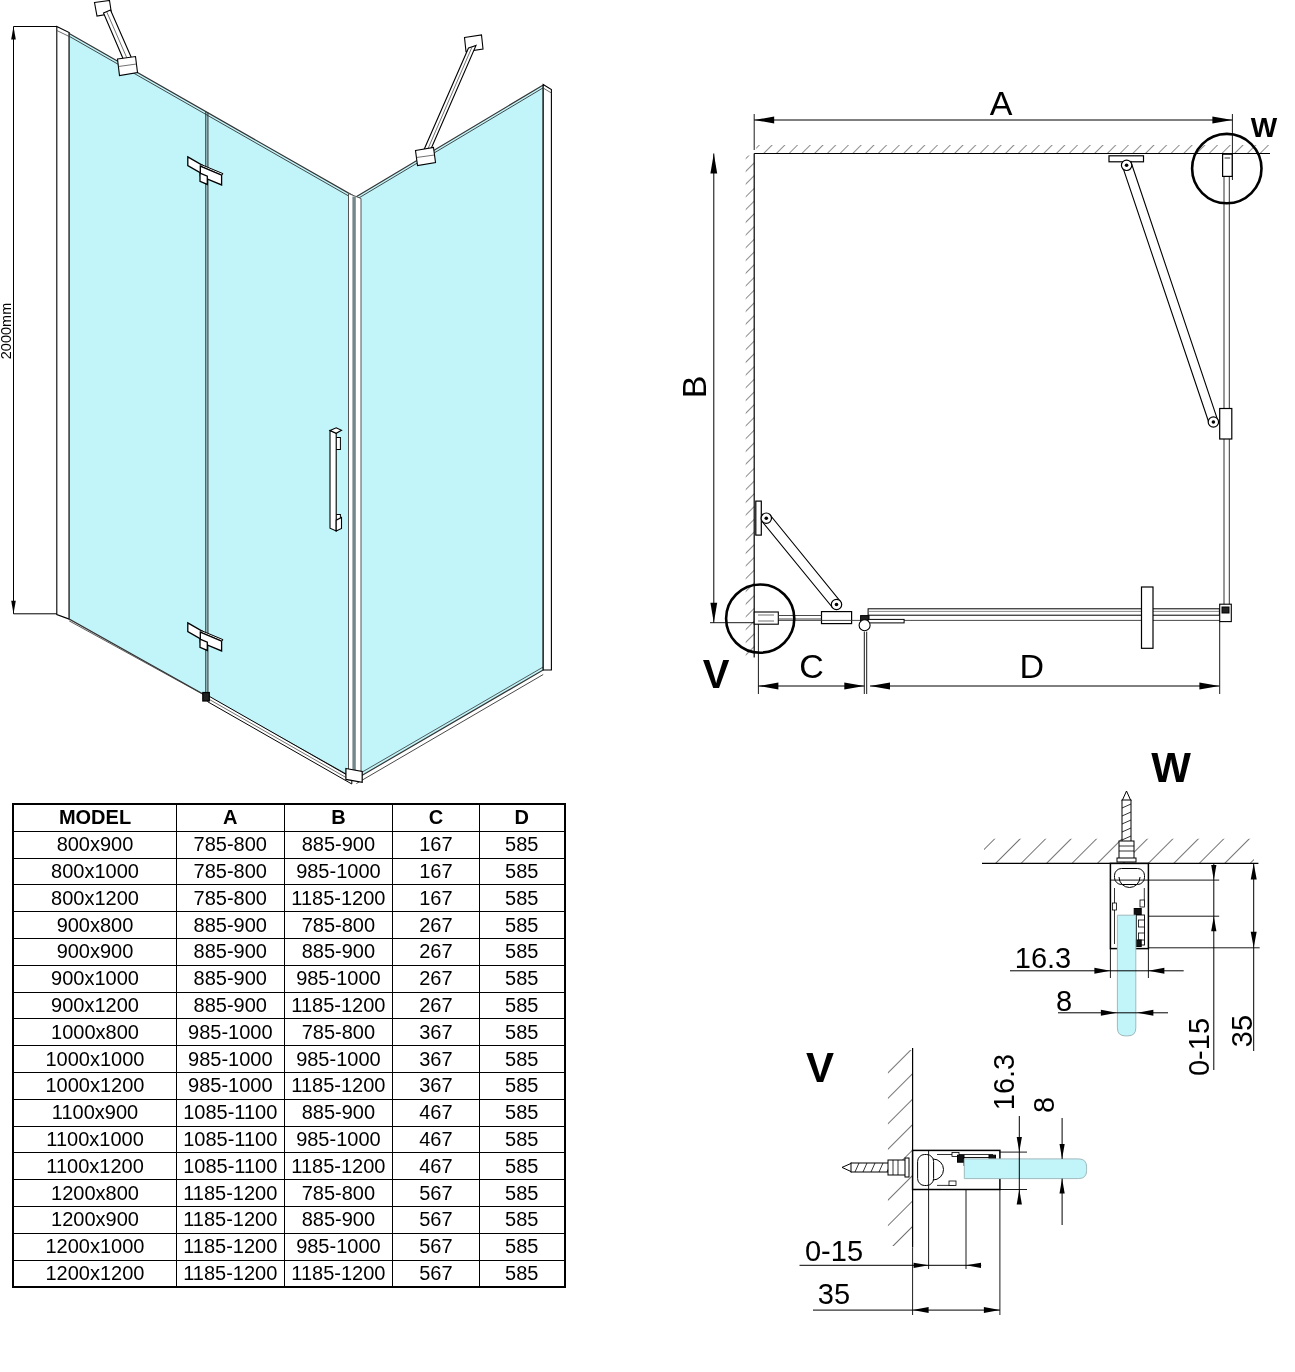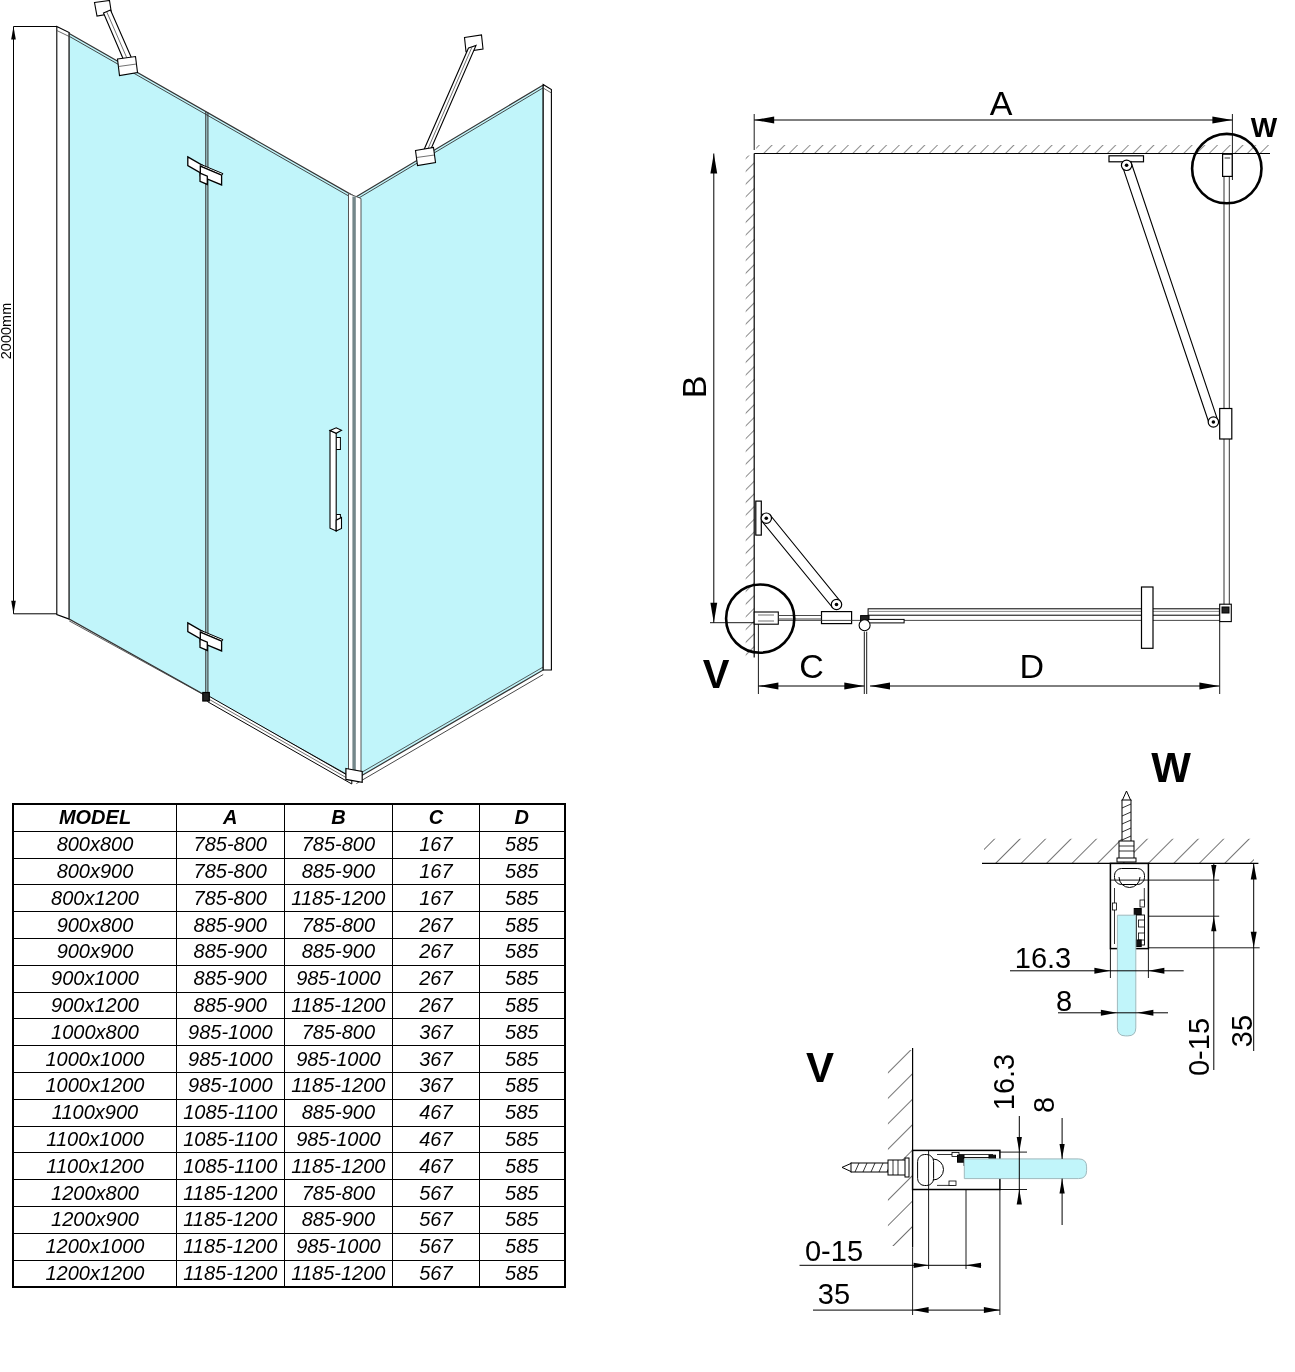--- a/index.html
+++ b/index.html
@@ -1,17 +1,17 @@
 <!DOCTYPE html>
 <html><head><meta charset="utf-8">
 <style>
 html,body{margin:0;padding:0;background:#fff;}
 body{width:1295px;height:1372px;position:relative;font-family:"Liberation Sans",sans-serif;overflow:hidden;}
 svg text{font-family:"Liberation Sans",sans-serif;fill:#000;}
-#tbl{position:absolute;left:12px;top:803px;border-collapse:collapse;table-layout:fixed;font-style:italic;}
+#tbl{position:absolute;left:12px;top:803px;border-collapse:collapse;table-layout:fixed;}
 #tbl td{border:1.6px solid #000;text-align:center;vertical-align:middle;font-size:20px;padding:0;height:25.8px;color:#000;}
 #tbl{border:2.6px solid #000;}
 #tbl tr.hd td{font-weight:bold;}
 #tbl td:nth-child(1){width:162px;}
 #tbl td:nth-child(2){width:106.6px;}
 #tbl td:nth-child(3){width:107.6px;}
 #tbl td:nth-child(4){width:85.4px;}
 #tbl td:nth-child(5){width:84.4px;}
 </style></head>
 <body>
@@ -245,30 +245,30 @@
 <table id="tbl" cellspacing="0">
 <tbody>
       <tr class="hd">
         <td>MODEL</td>
         <td>A</td>
         <td>B</td>
         <td>C</td>
         <td>D</td>
       </tr>
 <tr>
-        <td>800x800</td>
-        <td>785-800</td>
-        <td>785-800</td>
+        <td>800x900</td>
+        <td>785-800</td>
+        <td>885-900</td>
         <td>167</td>
         <td>585</td>
       </tr>
 <tr>
-        <td>800x900</td>
-        <td>785-800</td>
-        <td>885-900</td>
+        <td>800x1000</td>
+        <td>785-800</td>
+        <td>985-1000</td>
         <td>167</td>
         <td>585</td>
       </tr>
 <tr>
         <td>800x1200</td>
         <td>785-800</td>
         <td>1185-1200</td>
         <td>167</td>
         <td>585</td>
       </tr>

